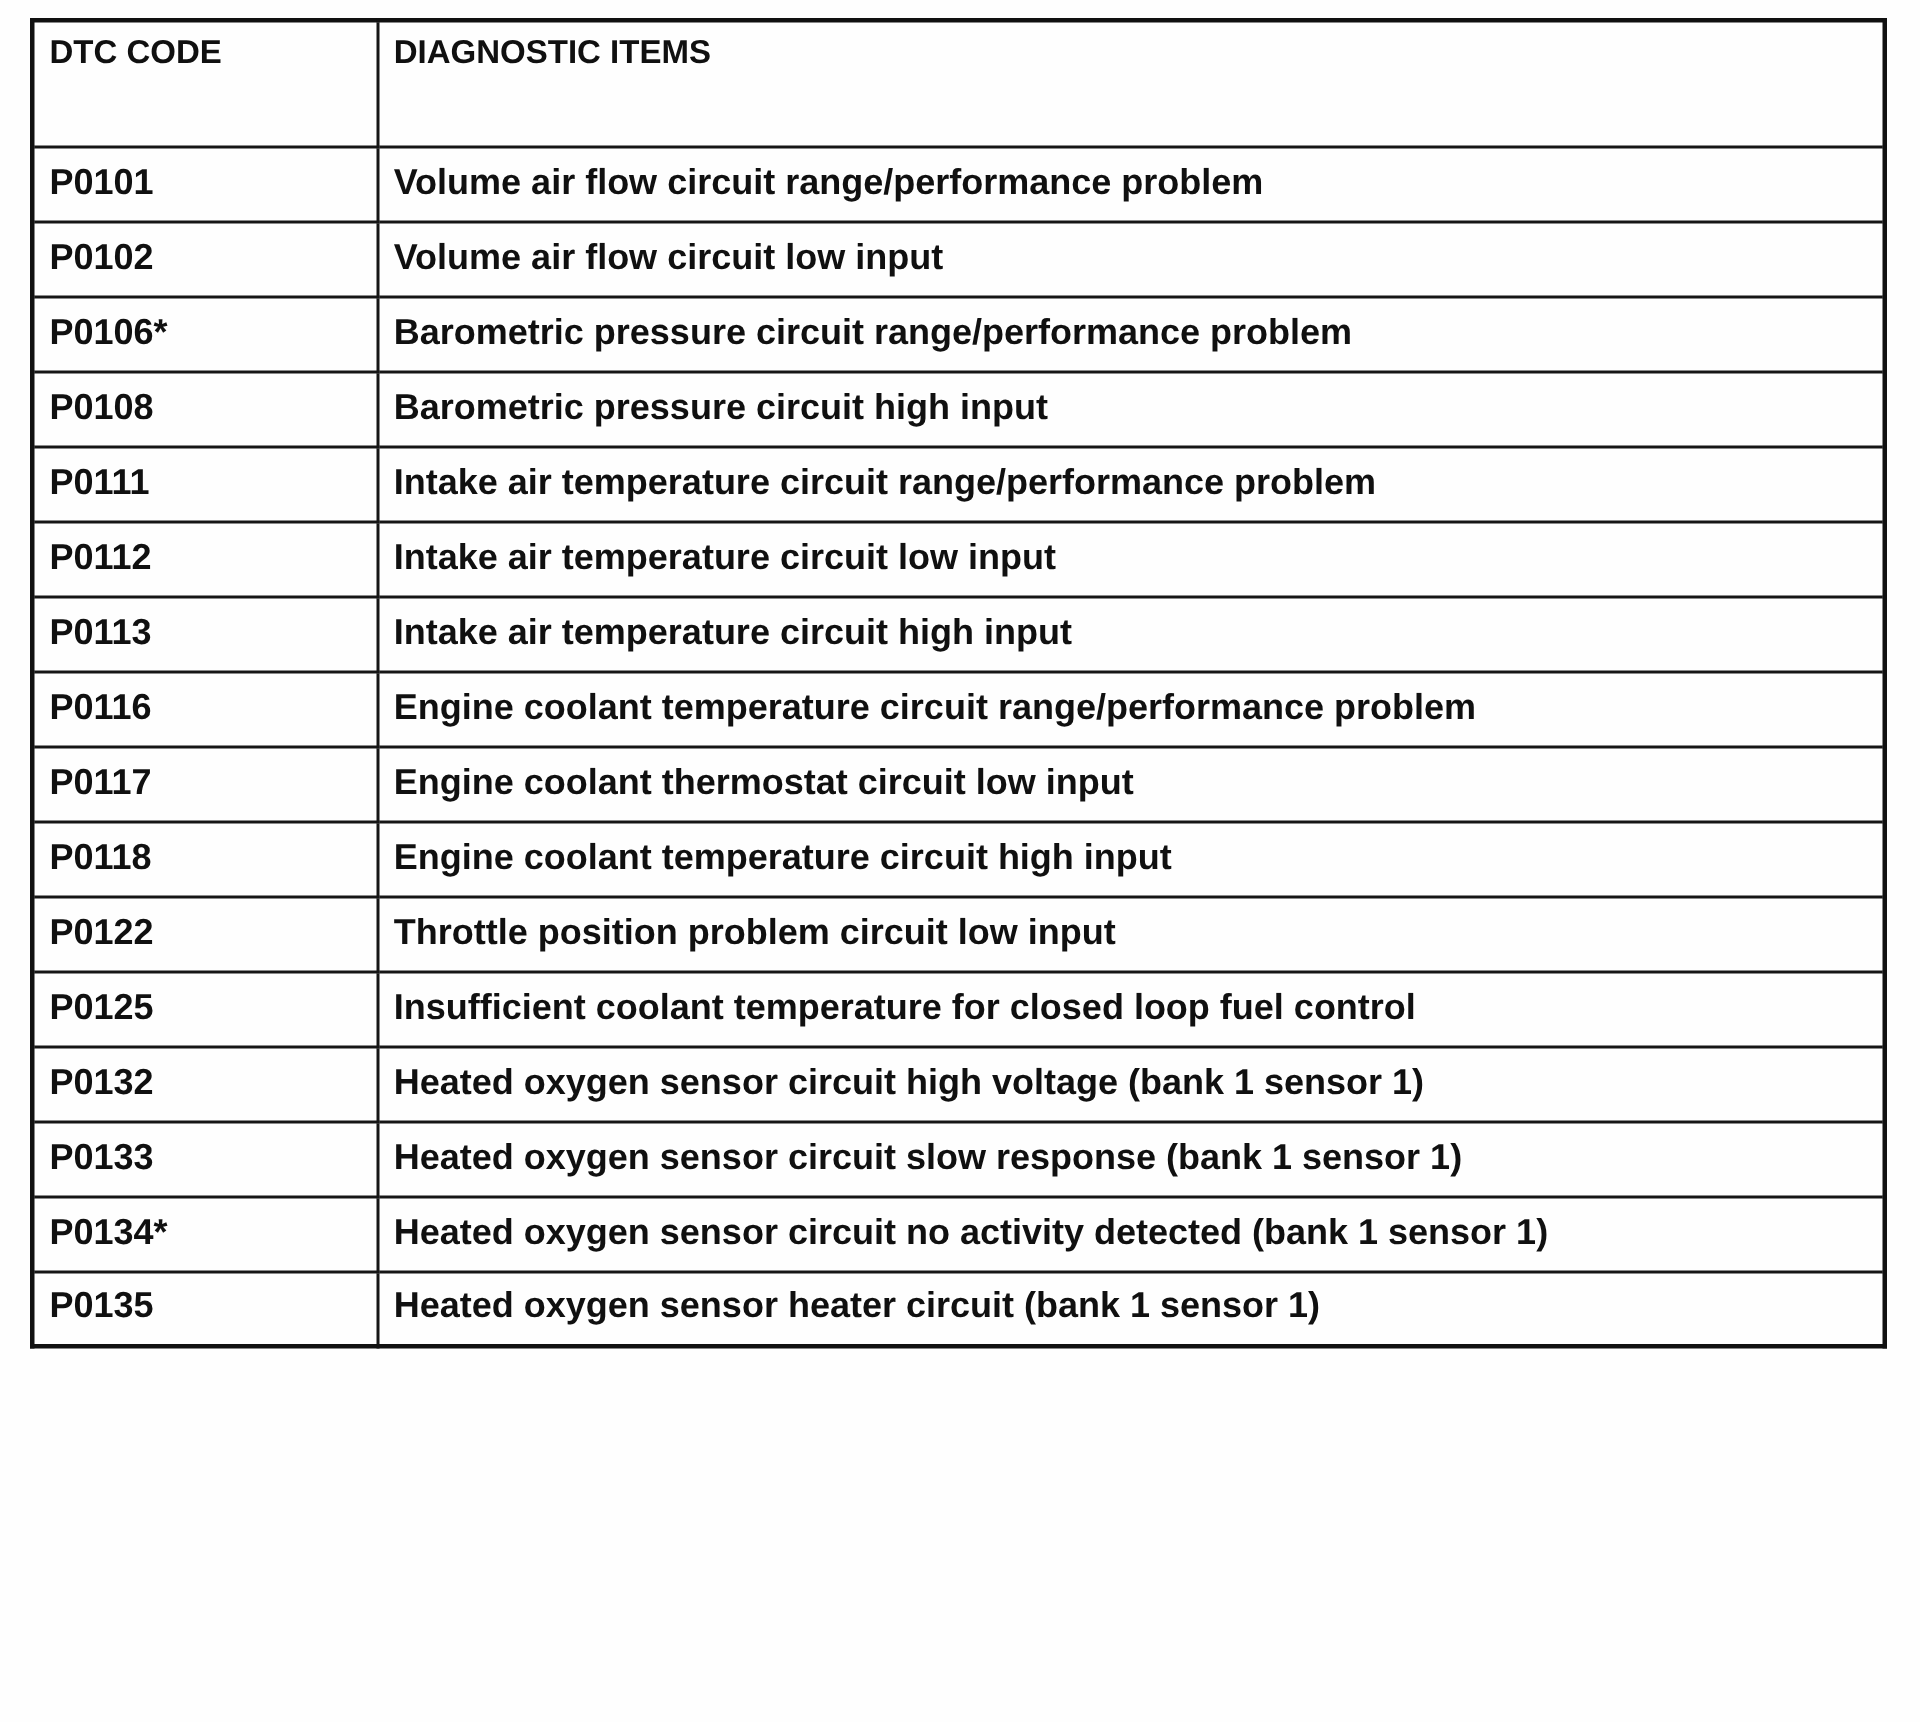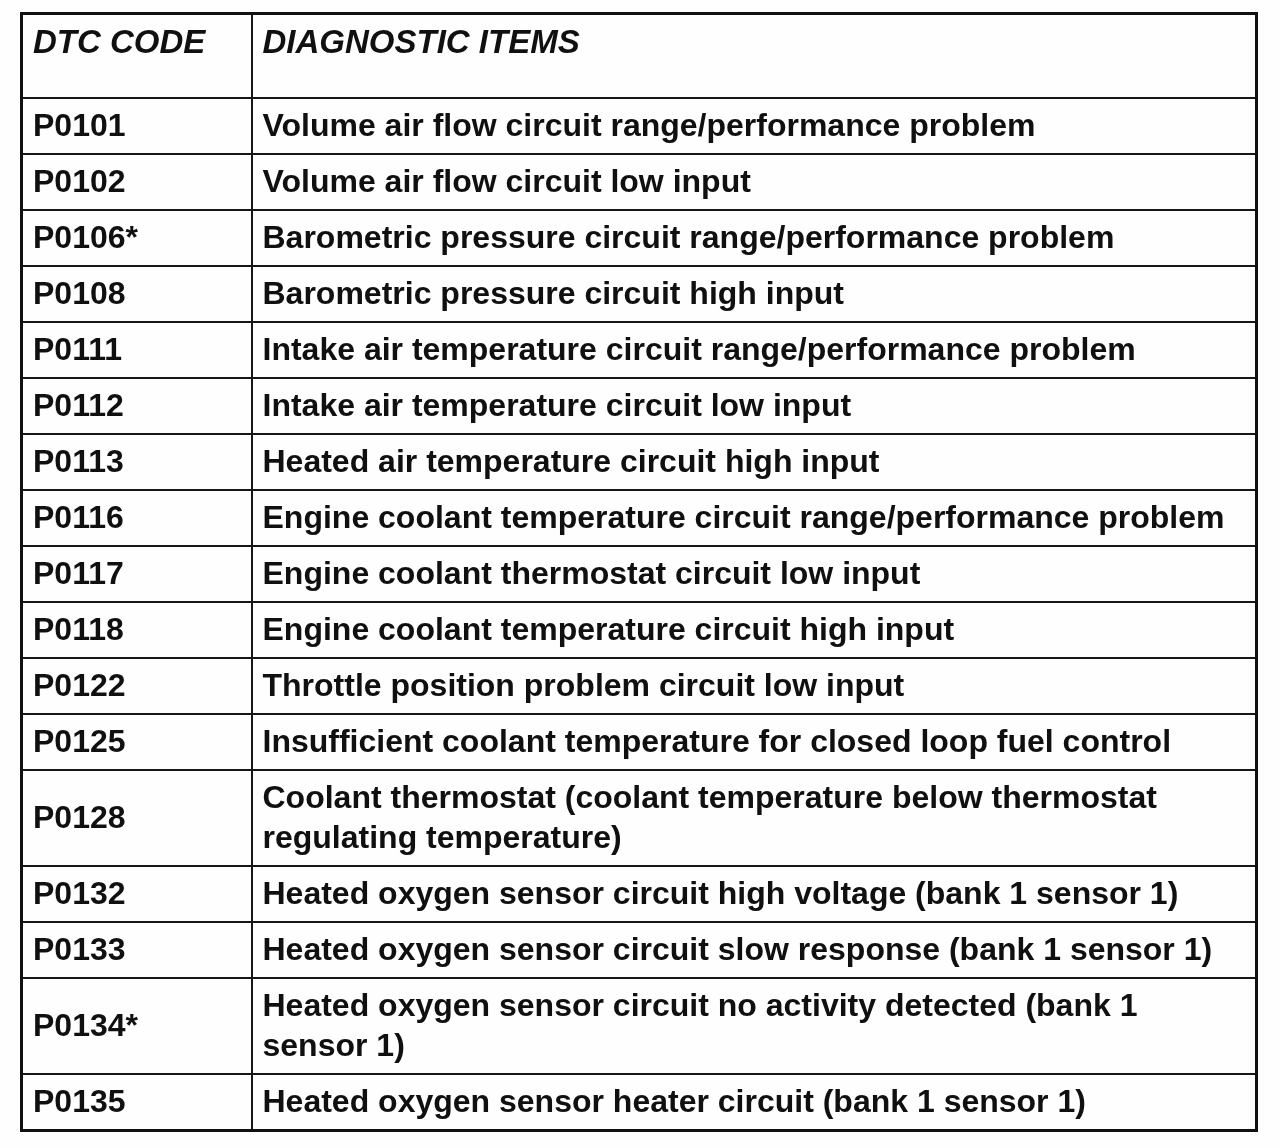--- a/index.html
+++ b/index.html
@@ -21,32 +21,31 @@
     width: 100%;
     border-collapse: collapse;
     table-layout: fixed;
     color: #101010;
   }
 
   table.dtc-table th,
   table.dtc-table td {
     border: 2px solid #161616;
     font-weight: bold;
-    font-size: 32px;
+    font-size: 24px;
     line-height: 1.25;
     text-align: left;
     padding: 6px 10px 8px 10px;
     vertical-align: top;
     overflow: hidden;
   }
 
   table.dtc-table th {
     height: 84px;
-    font-size: 33px;
-    font-style: italic;
+    font-size: 22px;
   }
 
   table.dtc-table td {
     height: 50px;
     vertical-align: middle;
   }
 
   col.code-col { width: 230px; }
 
   table.dtc-table {
@@ -88,21 +87,21 @@
         <tr>
           <td>P0111</td>
           <td>Intake air temperature circuit range/performance problem</td>
         </tr>
         <tr>
           <td>P0112</td>
           <td>Intake air temperature circuit low input</td>
         </tr>
         <tr>
           <td>P0113</td>
-          <td>Heated air temperature circuit high input</td>
+          <td>Intake air temperature circuit high input</td>
         </tr>
         <tr>
           <td>P0116</td>
           <td>Engine coolant temperature circuit range/performance problem</td>
         </tr>
         <tr>
           <td>P0117</td>
           <td>Engine coolant thermostat circuit low input</td>
         </tr>
         <tr>
@@ -111,24 +110,20 @@
         </tr>
         <tr>
           <td>P0122</td>
           <td>Throttle position problem circuit low input</td>
         </tr>
         <tr>
           <td>P0125</td>
           <td>Insufficient coolant temperature for closed loop fuel control</td>
         </tr>
         <tr>
-          <td>P0128</td>
-          <td>Coolant thermostat (coolant temperature below thermostat regulating temperature)</td>
-        </tr>
-        <tr>
           <td>P0132</td>
           <td>Heated oxygen sensor circuit high voltage (bank 1 sensor 1)</td>
         </tr>
         <tr>
           <td>P0133</td>
           <td>Heated oxygen sensor circuit slow response (bank 1 sensor 1)</td>
         </tr>
         <tr>
           <td>P0134*</td>
           <td>Heated oxygen sensor circuit no activity detected (bank 1 sensor 1)</td>

